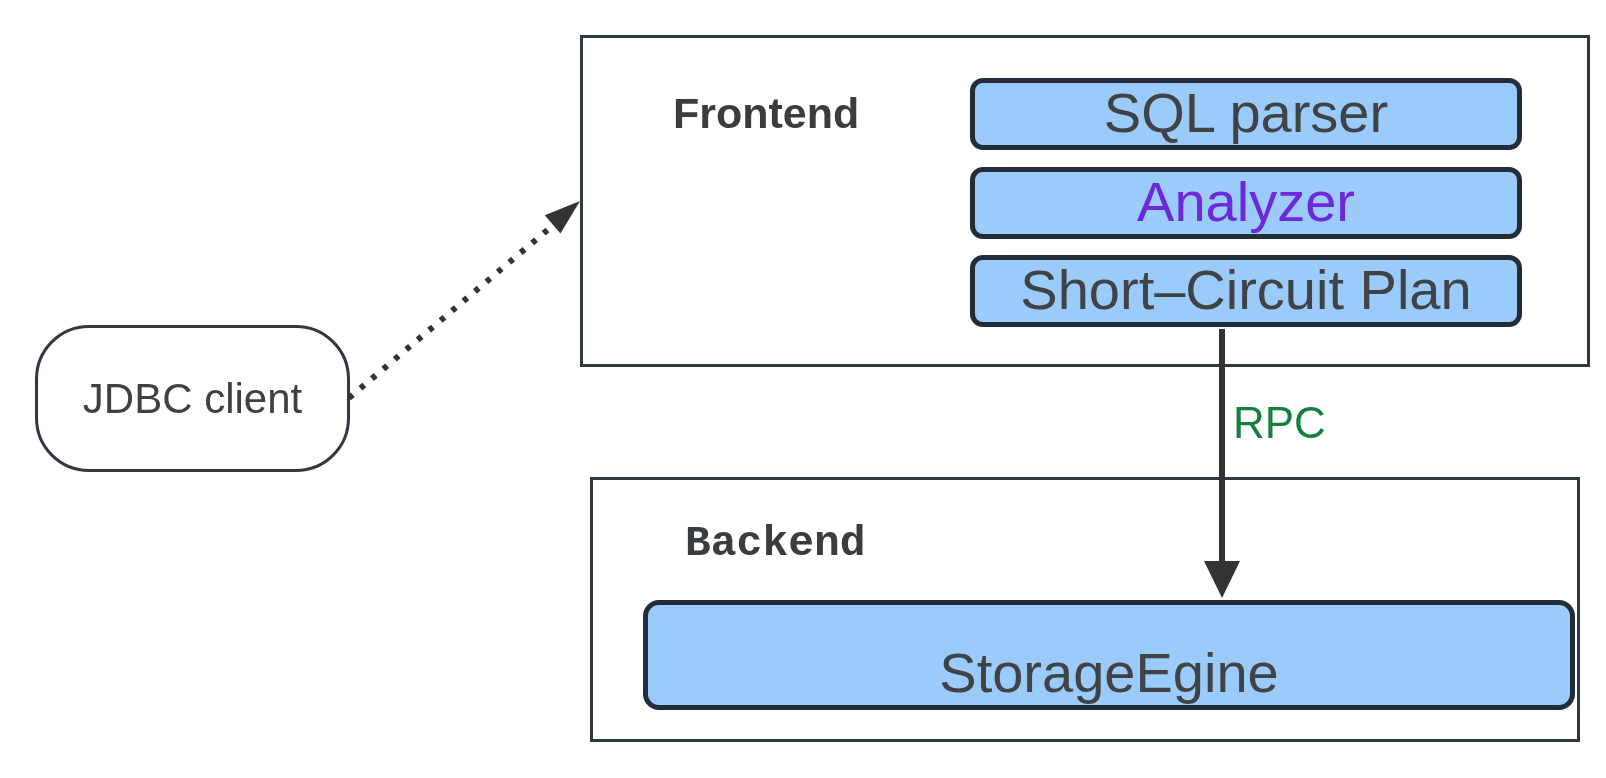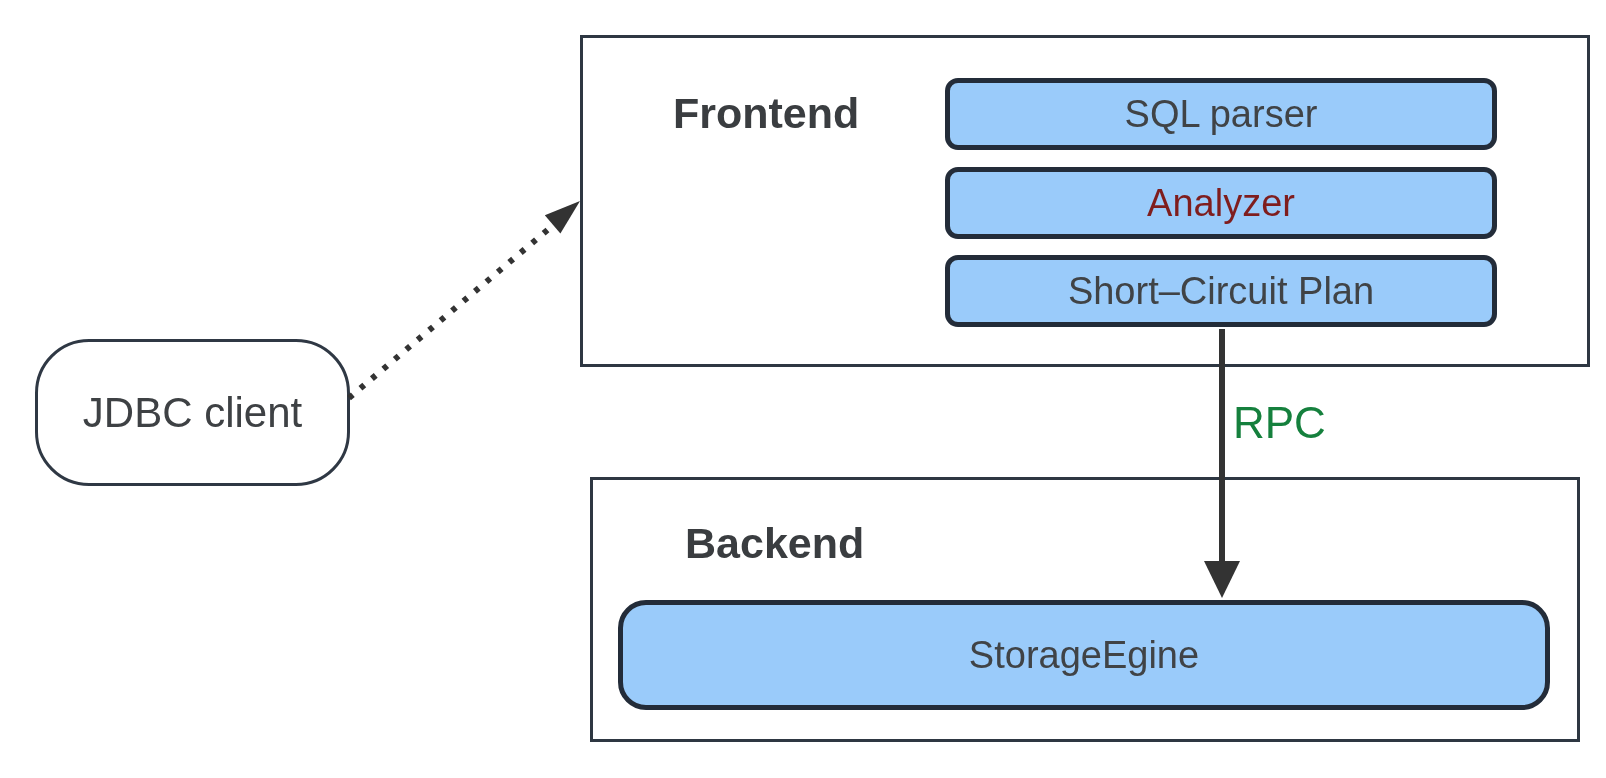--- a/index.html
+++ b/index.html
@@ -32,28 +32,29 @@
     text-align: right;
   }
   
   .bnode {
     position: absolute;
     background: var(--node-fill, #9ACBFA);
     border: 5px solid var(--node-border, #232C39);
     border-radius: 13px;
     box-sizing: border-box;
     display: flex;
-    align-items: center;
+    align-items: flex-end;
     justify-content: center;
-    font-size: 38px;
+    font-size: 56px;
     color: var(--node-text, #404346);
     white-space: nowrap;
+    margin-left: 25px;
   }
-  .bnode.storage { border-radius: 28px; }
-  .bnode .label-lighter { color: #7f1d1d; }
+  .bnode.storage { border-radius: 16px; }
+  .bnode .label-lighter { color: #6d28d9; }
   
   .pill {
     position: absolute;
     border: 3px solid var(--client-border, #2F3844);
     border-radius: 54px;
     background: #ffffff;
     box-sizing: border-box;
     display: flex;
     align-items: center;
     justify-content: center;
@@ -94,27 +95,27 @@
     </div>
     <div class="bnode" style="left:362px; top:129px; width:552px; height:72px;">
       <span class="label-lighter">Analyzer</span>
     </div>
     <div class="bnode" style="left:362px; top:217px; width:552px; height:72px;">
       <span>Short–Circuit Plan</span>
     </div>
   </div>
 
   <div class="ctr" style="left:590px; top:477px; width:990px; height:265px;">
-    <div class="ctr-title" style="left:92px; top:40px;">Backend</div>
+    <div class="ctr-title" style="left:92px; top:40px;font-family:Liberation Mono, monospace;">Backend</div>
     <div class="bnode storage" style="left:25px; top:120px; width:932px; height:110px;">
       <span>StorageEgine</span>
     </div>
   </div>
 
-  <div class="pill" style="left:35px; top:339px; width:315px; height:147px;">
+  <div class="pill" style="left:35px; top:325px; width:315px; height:147px;">
     <span>JDBC client</span>
   </div>
 
   <div class="edge-label" style="left:1233px; top:401px;">RPC</div>
 
   <svg class="edges" viewBox="0 0 1606 778" xmlns="http://www.w3.org/2000/svg">
 
     <line class="edge-line" x1="349" y1="398" x2="551" y2="227" stroke-width="6" stroke-dasharray="5 10"></line>
     <polygon class="arrowhead" points="580,201 560.4,233.5 544.8,215.3"></polygon>
 

